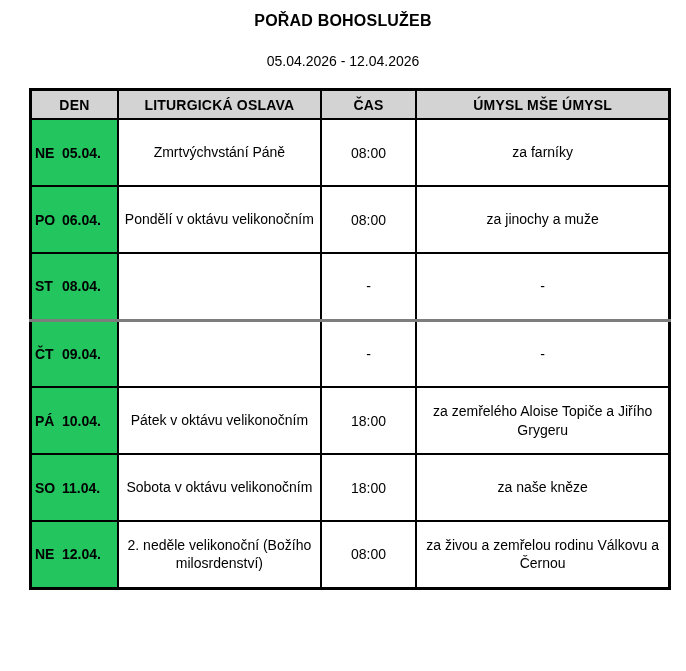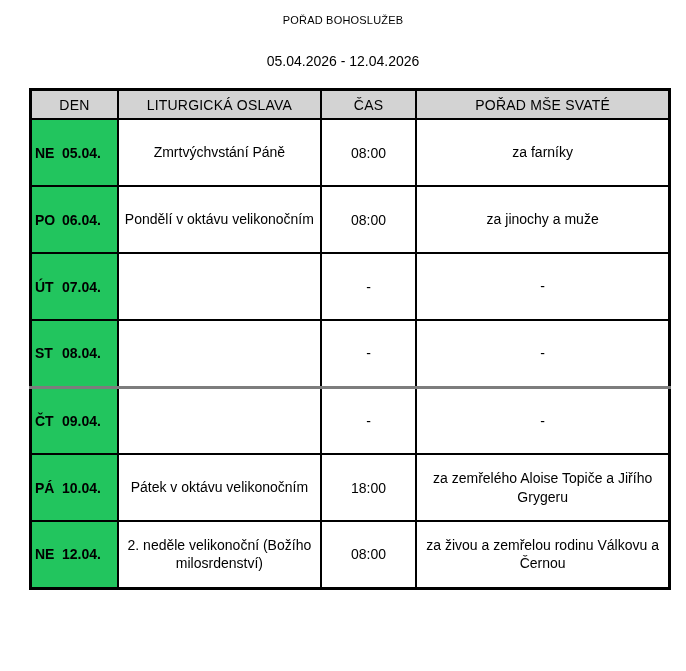--- a/index.html
+++ b/index.html
@@ -16,22 +16,22 @@
     width: 686px;
     height: 671px;
     position: relative;
   }
   .titles {
     text-align: center;
     padding-top: 10px;
     line-height: 21px;
   }
   .title-line {
-    font-weight: normal;
-    font-size: 11px;
+    font-weight: bold;
+    font-size: 16px;
     letter-spacing: 0.2px;
   }
   .date-line {
     font-weight: normal;
     font-size: 14px;
     margin-top: 20px;
   }
   table.schedule {
     border-collapse: collapse;
     table-layout: fixed;
@@ -40,21 +40,21 @@
     border: 3px solid #000000;
   }
   col.c-den { width: 87px; }
   col.c-lit { width: 202px; }
   col.c-cas { width: 95px; }
   col.c-umy { width: 252px; }
   th {
     background: #d3d3d3;
     border: 2px solid #000000;
     font-size: 14px;
-    font-weight: normal;
+    font-weight: bold;
     height: 21px;
     padding: 3px;
     text-align: center;
     letter-spacing: 0.2px;
   }
   tbody tr { height: 67px; }
   td {
     border: 2px solid #000000;
     font-size: 14px;
     text-align: center;
@@ -99,47 +99,39 @@
       <col class="c-den">
         <col class="c-lit">
         <col class="c-cas">
         <col class="c-umy">
     </colgroup>
     <thead>
       <tr>
         <th>DEN</th>
         <th>LITURGICKÁ OSLAVA</th>
         <th>ČAS</th>
-        <th>POŘAD MŠE SVATÉ</th>
+        <th>ÚMYSL MŠE ÚMYSL</th>
       </tr>
     </thead>
     <tbody>
         <tr>
     <td class="day">
       <span class="day-abbr">NE</span><span>05.04.</span>
     </td>
     <td class="celebration">Zmrtvýchvstání Páně</td>
     <td class="time">08:00</td>
     <td class="intention">za farníky</td>
   </tr>
         <tr>
     <td class="day">
       <span class="day-abbr">PO</span><span>06.04.</span>
     </td>
     <td class="celebration">Pondělí v oktávu velikonočním</td>
     <td class="time">08:00</td>
     <td class="intention">za jinochy a muže</td>
-  </tr>
-        <tr>
-    <td class="day">
-      <span class="day-abbr">ÚT</span><span>07.04.</span>
-    </td>
-    <td class="celebration"></td>
-    <td class="time">-</td>
-    <td class="intention">-</td>
   </tr>
         <tr class="break-after">
     <td class="day">
       <span class="day-abbr">ST</span><span>08.04.</span>
     </td>
     <td class="celebration"></td>
     <td class="time">-</td>
     <td class="intention">-</td>
   </tr>
         <tr>
@@ -153,20 +145,28 @@
         <tr>
     <td class="day">
       <span class="day-abbr">PÁ</span><span>10.04.</span>
     </td>
     <td class="celebration">Pátek v oktávu velikonočním</td>
     <td class="time">18:00</td>
     <td class="intention">za zemřelého Aloise Topiče a Jiřího Grygeru</td>
   </tr>
         <tr>
     <td class="day">
+      <span class="day-abbr">SO</span><span>11.04.</span>
+    </td>
+    <td class="celebration">Sobota v oktávu velikonočním</td>
+    <td class="time">18:00</td>
+    <td class="intention">za naše kněze</td>
+  </tr>
+        <tr>
+    <td class="day">
       <span class="day-abbr">NE</span><span>12.04.</span>
     </td>
     <td class="celebration">2. neděle velikonoční (Božího milosrdenství)</td>
     <td class="time">08:00</td>
     <td class="intention">za živou a zemřelou rodinu Válkovu a Černou</td>
   </tr>
       </tbody>
   </table>
 </div>
 

